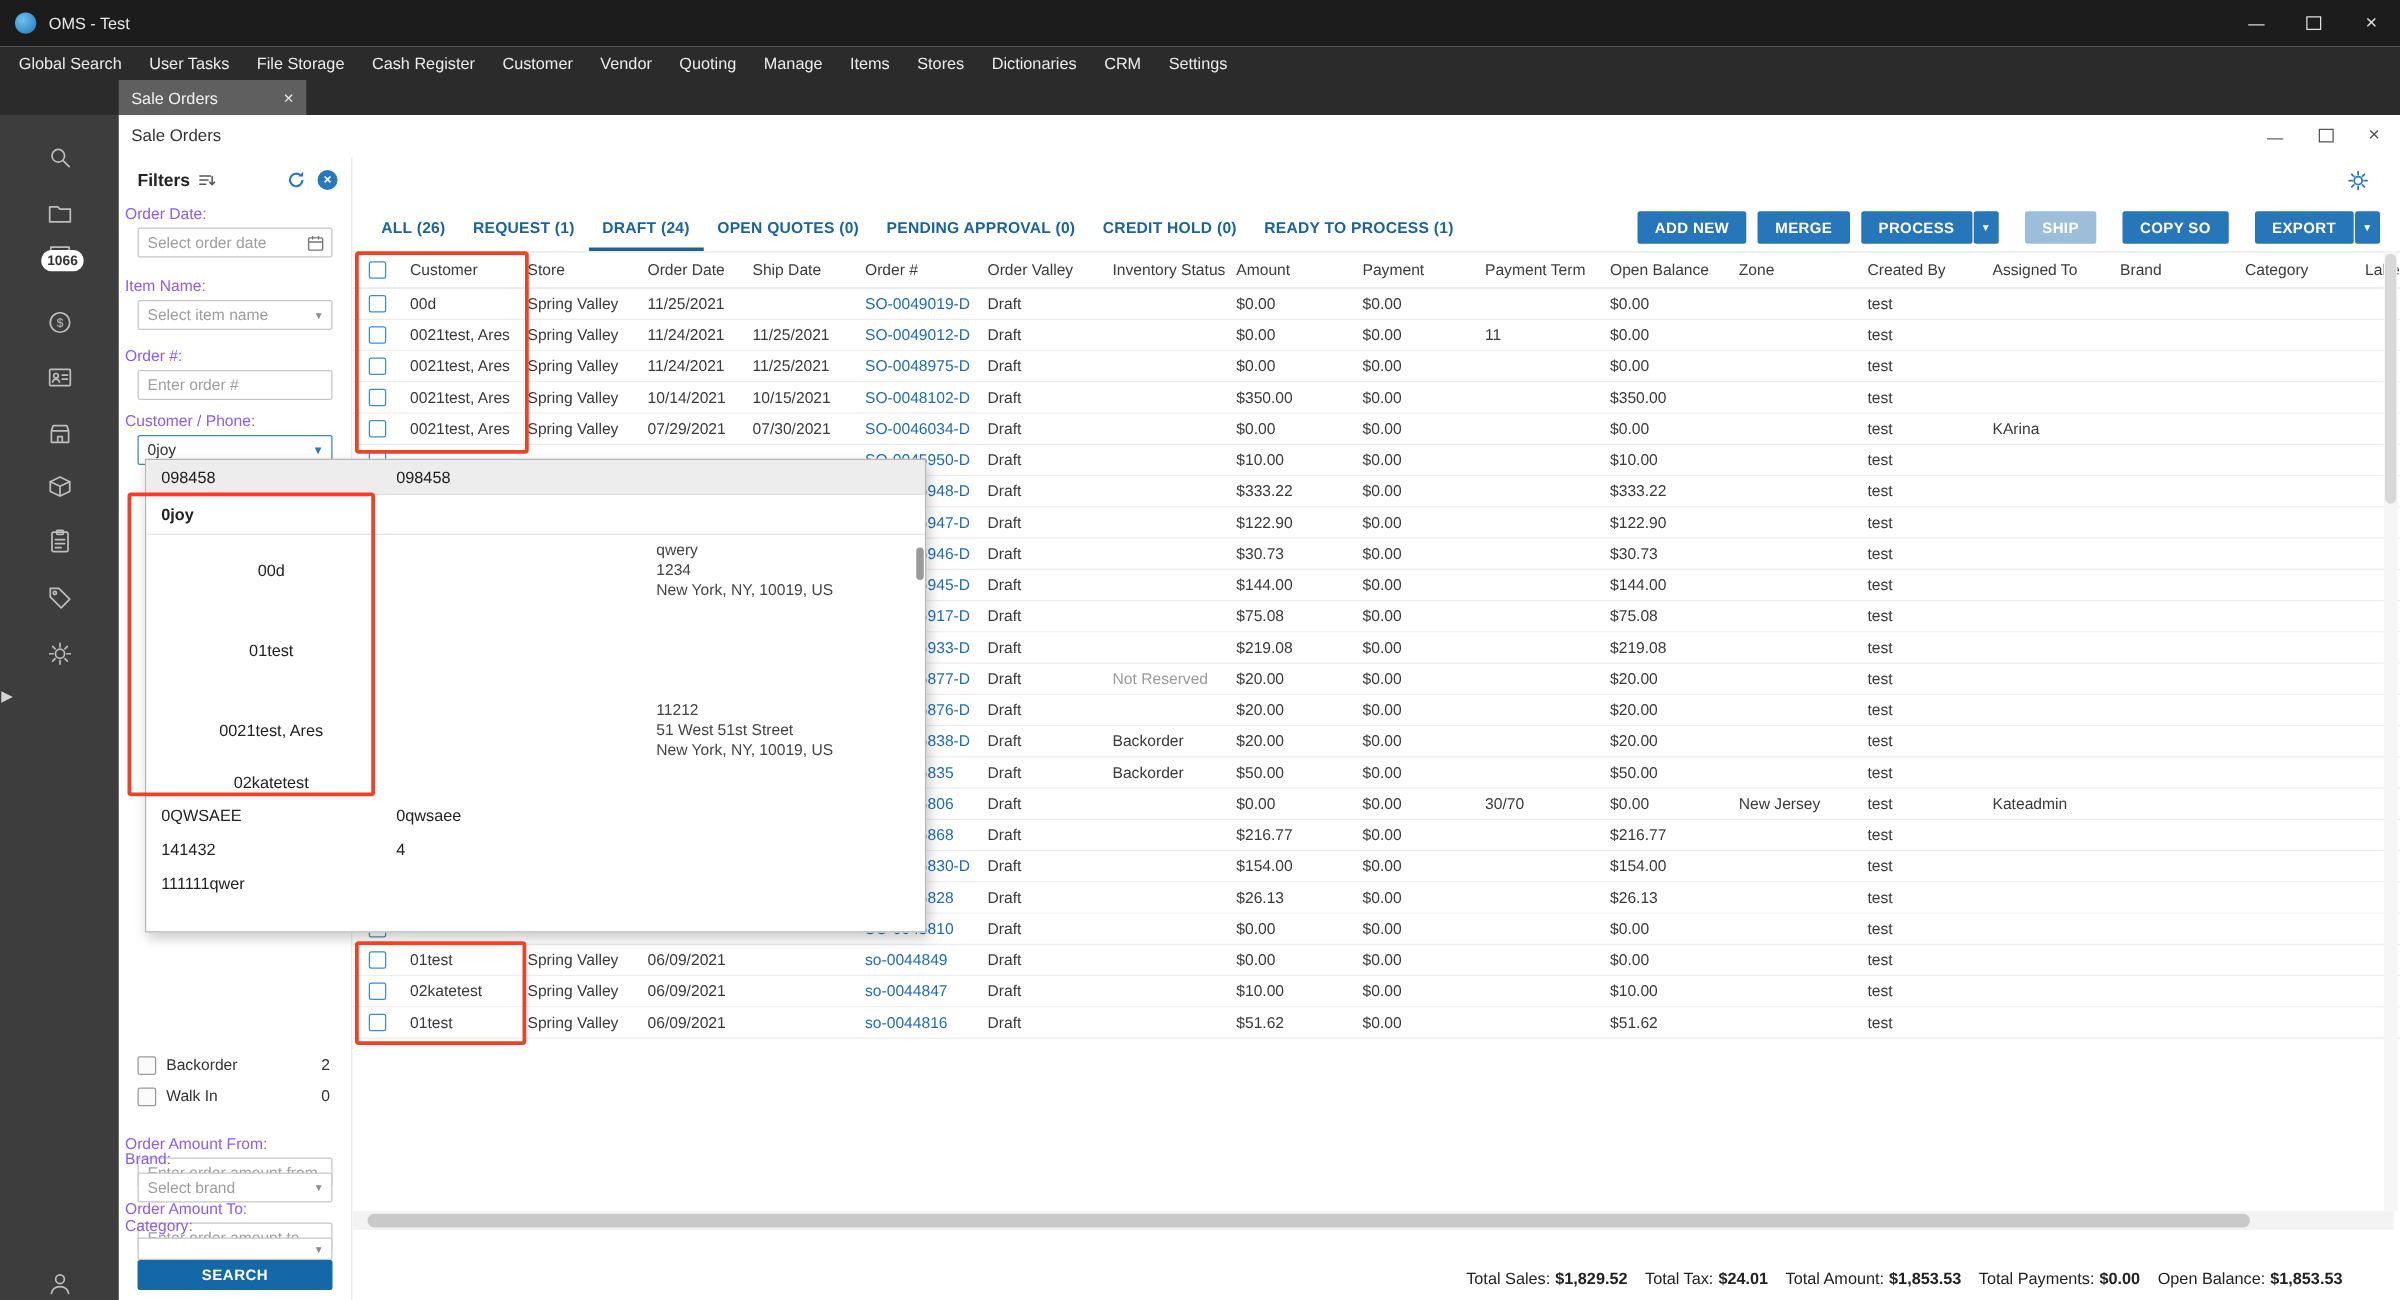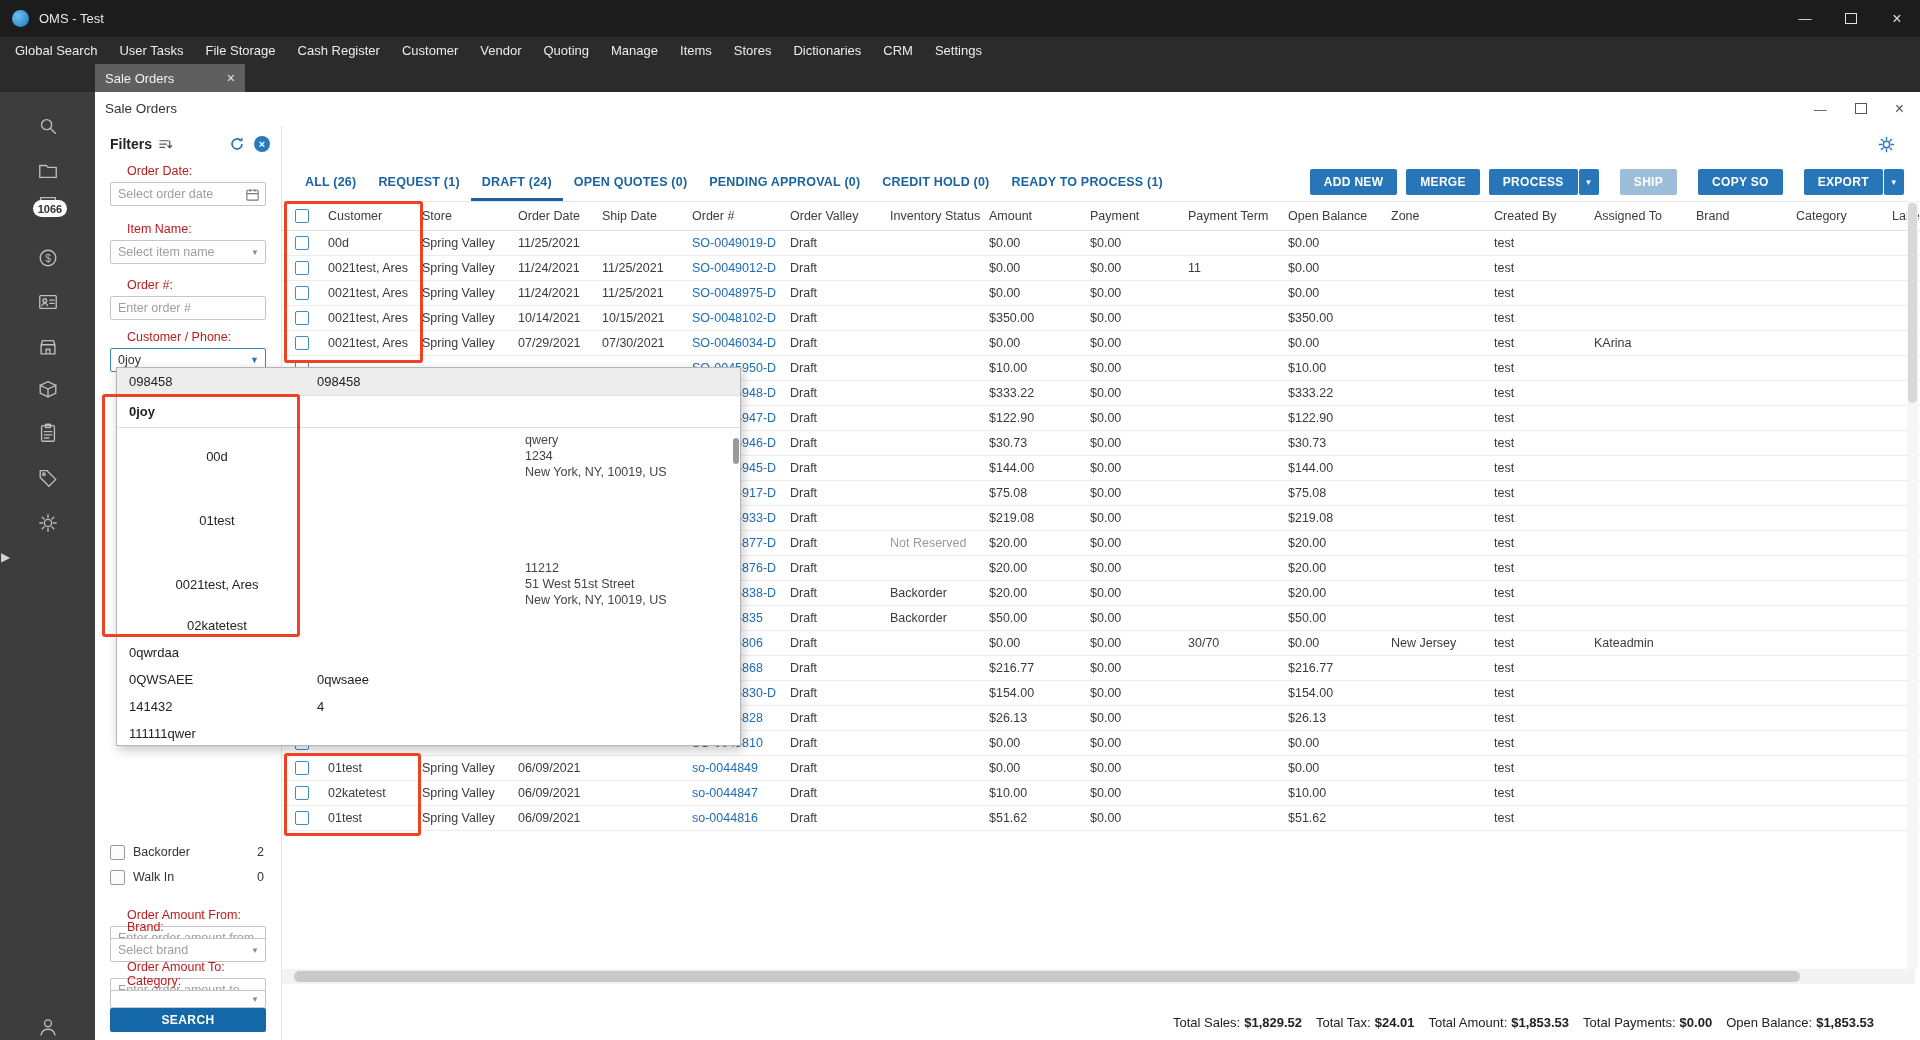--- a/index.html
+++ b/index.html
@@ -48,21 +48,21 @@
   .filters-title{font-size:14px;font-weight:bold;color:#222;}
   .sort-icon{margin-left:6px;display:flex;}
   .sort-icon svg{width:15px;height:15px;}
   .sort-icon path{stroke:#555;stroke-width:1.3;fill:none;stroke-linecap:round;}
   .head-spacer{flex:1;}
   .refresh-icon{display:flex;margin-right:9px;}
   .refresh-icon svg{width:16px;height:16px;}
   .refresh-icon .r1{stroke:#2779bd;stroke-width:1.7;fill:none;}
   .refresh-icon .r2{fill:#2779bd;stroke:none;}
   .clear-icon{width:16px;height:16px;border-radius:50%;background:#2779bd;color:#fff;font-size:11px;font-weight:bold;display:flex;align-items:center;justify-content:center;}
-  .f-label{position:absolute;left:32px;font-size:12.5px;color:#b91c1c;white-space:nowrap;}
+  .f-label{position:absolute;left:5px;font-size:12.5px;color:#8b5cf6;white-space:nowrap;}
   .f-field{position:absolute;left:15px;width:156px;height:24px;border:1px solid #c6c6c6;border-radius:2px;background:#fff;display:flex;align-items:center;box-sizing:border-box;}
   .f-field input{border:none;outline:none;flex:1;min-width:0;font-size:12.5px;color:#333;padding:0 7px;background:transparent;font-family:"Liberation Sans",sans-serif;}
   .f-field input::placeholder{color:#9e9e9e;}
   .dd-arrow{color:#8a8a8a;font-size:8px;padding-right:6px;}
   .combo-focused{border-color:#3a87c8;}
   .combo-focused .dd-arrow{color:#2779bd;font-size:9px;}
   .cal-icon{display:flex;padding-right:5px;}
   .cal-icon svg{width:15px;height:15px;}
   .cal-icon path,.cal-icon rect{stroke:#777;stroke-width:1.2;fill:none;}
   .f-check{position:absolute;left:15px;width:156px;height:22px;display:flex;align-items:center;}
@@ -954,25 +954,20 @@
           <div>51 West 51st Street</div>
           <div>New York, NY, 10019, US</div>
         </div>
       </div>
       <div class="dd-row center" style="min-height: 27px;">
         <div class="dd-name">02katetest</div>
         <div class="dd-display"></div>
         <div class="dd-address"></div>
       </div>
       <div class="dd-row" style="min-height: 27px;">
-        <div class="dd-name">0qwrdaa</div>
-        <div class="dd-display"></div>
-        <div class="dd-address"></div>
-      </div>
-      <div class="dd-row" style="min-height: 27px;">
         <div class="dd-name">0QWSAEE</div>
         <div class="dd-display">0qwsaee</div>
         <div class="dd-address"></div>
       </div>
       <div class="dd-row" style="min-height: 27px;">
         <div class="dd-name">141432</div>
         <div class="dd-display">4</div>
         <div class="dd-address"></div>
       </div>
       <div class="dd-row" style="min-height: 27px;">

